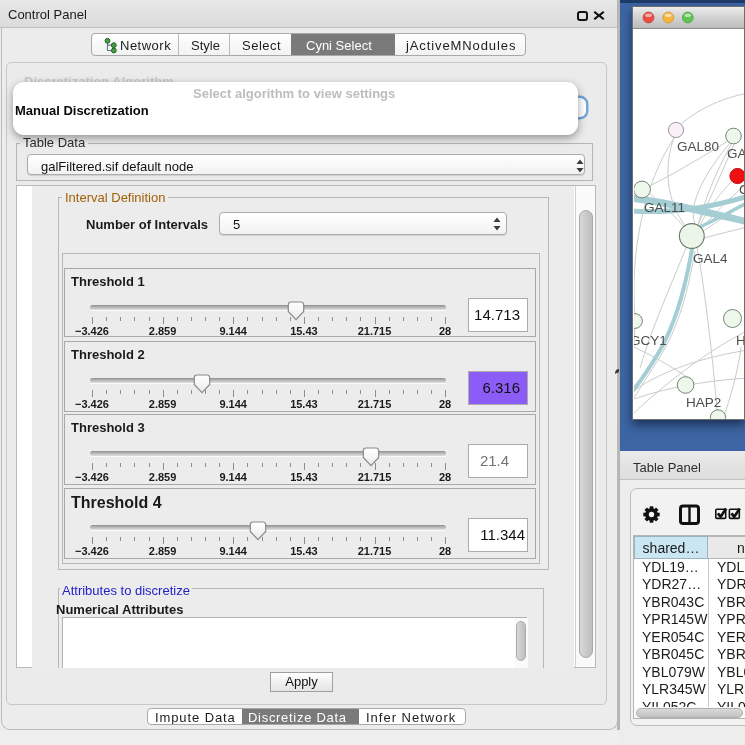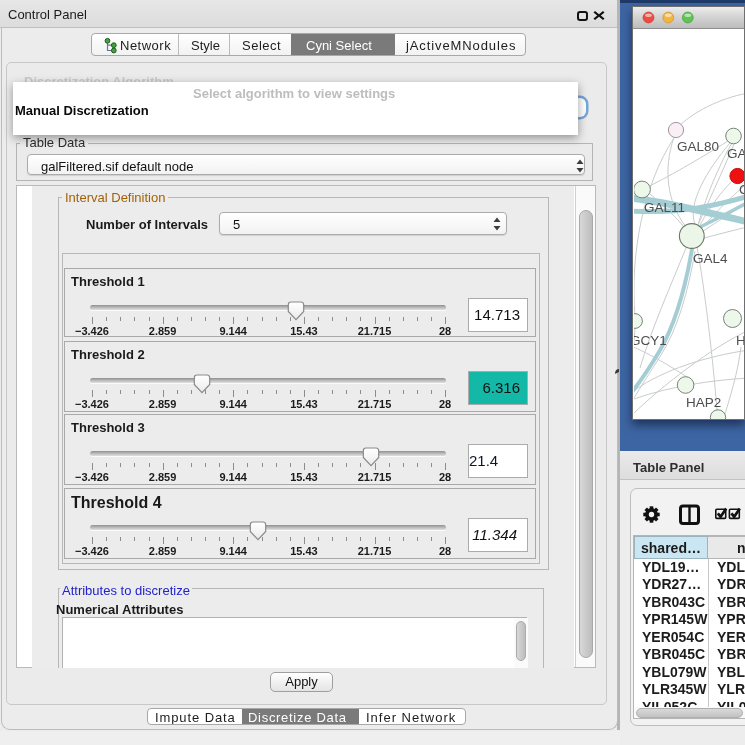--- a/index.html
+++ b/index.html
@@ -79,21 +79,21 @@
       <text x="643" y="212">GAL11</text>
       <text x="692" y="263">GAL4</text>
       <text x="629" y="345">GCY1</text>
       <text x="735" y="345">H</text>
       <text x="685" y="407">HAP2</text>
     </g>
     </g>
   </svg>
 </div>
 
-<div class="abs" style="left:620px; top:451px; width:125px; height:294px; background:#ededed;font-weight:bold;">
+<div class="abs" style="left:620px; top:451px; width:125px; height:294px; background:#ededed;">
   <div class="abs" style="left:0; top:0; width:125px; height:29px; background:linear-gradient(#eaeaea,#dddddd); border-bottom:1px solid #c2c2c2;">
     <div class="abs" style="left:13px; top:9px; font-size:13px; color:#2e2e2e;">Table Panel</div>
   </div>
 
   <div class="abs" style="left:10px; top:37px; width:130px; height:238px; background:#f2f2f2; border:1px solid #bdbdbd; border-radius:7px;"></div>
 
   <svg class="abs" style="left:13px; top:50px;" width="112" height="32" viewBox="0 0 112 32">
     <g transform="translate(18.5,13.5)" fill="#111111">
       <circle r="6.4"></circle>
       <g>
@@ -302,21 +302,21 @@
     <svg class="abs" style="left:127.5px; top:32px;" width="18" height="20" viewBox="0 0 18 20">
       <path d="M4,1 L14,1 Q16.7,1 16.7,4 L16.7,10.5 L9,18.7 L1.3,10.5 L1.3,4 Q1.3,1 4,1 Z" fill="url(#tg2)" stroke="#8a8a8a" stroke-width="1.2"></path>
       <defs>
             <linearGradient id="tg2" x1="0" y1="0" x2="0" y2="1">
         <stop offset="0" stop-color="#ffffff"></stop>
               <stop offset="0.55" stop-color="#f4f4f4"></stop>
               <stop offset="1" stop-color="#e8e8e8"></stop>
       </linearGradient>
           </defs>
     </svg>
-    <div class="abs" style="left:403px; top:29px; width:60px; height:34px; background:#14b8a6; border:1px solid #ababab; font-size:15px; color:#111; text-align:right; line-height:32px; padding-right:7px;">6.316</div>
+    <div class="abs" style="left:403px; top:29px; width:60px; height:34px; background:#8b5cf6; border:1px solid #ababab; font-size:15px; color:#111; text-align:right; line-height:32px; padding-right:7px;">6.316</div>
   </div>
   <div class="abs" style="left:32px; top:228px; width:472px; height:71px; border:1px solid #a9a9a9; background:#ececec;">
     <div class="abs" style="left:6px; top:5px; font-size:13px; font-weight:bold; color:#1a1a1a;">Threshold 3</div>
     <div class="abs" style="left:25px; top:36px; width:356px; height:5px; border-radius:2.5px; background:linear-gradient(#8f8f8f,#bbbbbb 50%,#e0e0e0); box-shadow:0 1px 0 rgba(255,255,255,0.8);"></div>
     <div class="abs" style="left:27.0px; top:48px; width:1px; height:7px; background:#8c8c8c;"></div>
         <div class="abs" style="left:41.1px; top:48px; width:1px; height:4px; background:#8c8c8c;"></div>
         <div class="abs" style="left:55.2px; top:48px; width:1px; height:4px; background:#8c8c8c;"></div>
         <div class="abs" style="left:69.4px; top:48px; width:1px; height:4px; background:#8c8c8c;"></div>
         <div class="abs" style="left:83.5px; top:48px; width:1px; height:4px; background:#8c8c8c;"></div>
         <div class="abs" style="left:97.6px; top:48px; width:1px; height:7px; background:#8c8c8c;"></div>
@@ -349,21 +349,21 @@
     <svg class="abs" style="left:296.9px; top:32px;" width="18" height="20" viewBox="0 0 18 20">
       <path d="M4,1 L14,1 Q16.7,1 16.7,4 L16.7,10.5 L9,18.7 L1.3,10.5 L1.3,4 Q1.3,1 4,1 Z" fill="url(#tg3)" stroke="#8a8a8a" stroke-width="1.2"></path>
       <defs>
             <linearGradient id="tg3" x1="0" y1="0" x2="0" y2="1">
         <stop offset="0" stop-color="#ffffff"></stop>
               <stop offset="0.55" stop-color="#f4f4f4"></stop>
               <stop offset="1" stop-color="#e8e8e8"></stop>
       </linearGradient>
           </defs>
     </svg>
-    <div class="abs" style="left:403px; top:29px; width:60px; height:34px; background:#fff; border:1px solid #ababab; font-size:15px; color:#0f172a; text-align:left; line-height:32px; padding-right:7px;">21.4</div>
+    <div class="abs" style="left:403px; top:29px; width:60px; height:34px; background:#fff; border:1px solid #ababab; font-size:15px; color:#737373; text-align:center; line-height:32px; padding-right:7px;">21.4</div>
   </div>
   <div class="abs" style="left:32px; top:302px; width:472px; height:71px; border:1px solid #a9a9a9; background:#ececec;">
     <div class="abs" style="left:6px; top:5px; font-size:16px; font-weight:bold; color:#1a1a1a;">Threshold 4</div>
     <div class="abs" style="left:25px; top:36px; width:356px; height:5px; border-radius:2.5px; background:linear-gradient(#8f8f8f,#bbbbbb 50%,#e0e0e0); box-shadow:0 1px 0 rgba(255,255,255,0.8);"></div>
     <div class="abs" style="left:27.0px; top:48px; width:1px; height:7px; background:#8c8c8c;"></div>
         <div class="abs" style="left:41.1px; top:48px; width:1px; height:4px; background:#8c8c8c;"></div>
         <div class="abs" style="left:55.2px; top:48px; width:1px; height:4px; background:#8c8c8c;"></div>
         <div class="abs" style="left:69.4px; top:48px; width:1px; height:4px; background:#8c8c8c;"></div>
         <div class="abs" style="left:83.5px; top:48px; width:1px; height:4px; background:#8c8c8c;"></div>
         <div class="abs" style="left:97.6px; top:48px; width:1px; height:7px; background:#8c8c8c;"></div>
@@ -396,42 +396,42 @@
     <svg class="abs" style="left:184.0px; top:32px;" width="18" height="20" viewBox="0 0 18 20">
       <path d="M4,1 L14,1 Q16.7,1 16.7,4 L16.7,10.5 L9,18.7 L1.3,10.5 L1.3,4 Q1.3,1 4,1 Z" fill="url(#tg4)" stroke="#8a8a8a" stroke-width="1.2"></path>
       <defs>
             <linearGradient id="tg4" x1="0" y1="0" x2="0" y2="1">
         <stop offset="0" stop-color="#ffffff"></stop>
               <stop offset="0.55" stop-color="#f4f4f4"></stop>
               <stop offset="1" stop-color="#e8e8e8"></stop>
       </linearGradient>
           </defs>
     </svg>
-    <div class="abs" style="left:403px; top:29px; width:60px; height:34px; background:#fff; border:1px solid #ababab; font-size:15px; color:#111; text-align:right; line-height:32px; padding-right:10px;font-style:italic;">11.344</div>
+    <div class="abs" style="left:403px; top:29px; width:60px; height:34px; background:#fff; border:1px solid #ababab; font-size:15px; color:#111; text-align:right; line-height:32px; padding-right:2px;">11.344</div>
   </div>
   <div class="abs" style="left:26px; top:402px; width:486px; height:200px; border:1px solid #b7b7b7;"></div>
   <div class="abs" style="left:28px; top:397px; font-size:13px; color:#2222cc; background:#ececec; padding:0 2px;">Attributes to discretize</div>
   <div class="abs" style="left:24px; top:416px; font-size:13px; font-weight:bold; color:#1a1a1a;">Numerical Attributes</div>
   <div class="abs" style="left:30px; top:431px; width:465px; height:120px; background:#ffffff; border:1px solid #b2b2b2;">
     <div class="abs" style="left:451px; top:0px; width:14px; height:120px; background:#fafafa;"></div>
     <div class="abs" style="left:453px; top:3px; width:10px; height:40px; background:linear-gradient(90deg,#d8d8d8,#bdbdbd); border:1px solid #ababab; border-radius:5px;"></div>
   </div>
   </div>
 
-  <div class="abs" style="left:270px; top:672px; width:63px; height:20px; background:linear-gradient(#ffffff,#e4e4e4); border:1px solid #9f9f9f; border-radius:5px; text-align:center; font-size:13px; color:#111; line-height:18px;">Apply</div>
+  <div class="abs" style="left:270px; top:672px; width:63px; height:20px; background:linear-gradient(#ffffff,#e4e4e4); border:1px solid #9f9f9f; border-radius:0; text-align:center; font-size:13px; color:#111; line-height:18px;">Apply</div>
 
   <div class="abs" style="left:147px; top:708px; width:319px; height:17px; background:#ffffff; border:1px solid #a8a8a8; border-radius:4px; overflow:hidden; font-size:13px; color:#1d1d1d;">
     <div class="abs" style="left:94px; top:0; width:117px; height:17px; background:#7a7a7a;"></div>
     <div class="abs" style="left:7px; top:1px; letter-spacing:0.9px;">Impute Data</div>
     <div class="abs" style="left:100px; top:1px; color:#fff; letter-spacing:0.7px;">Discretize Data</div>
     <div class="abs" style="left:218px; top:1px; letter-spacing:1px;">Infer Network</div>
   </div>
 </div>
 
-<div class="abs" style="left:13px; top:82px; width:565px; height:53px; background:#ffffff; border-radius:0; box-shadow:0 3px 9px rgba(0,0,0,0.38); z-index:50;">
+<div class="abs" style="left:13px; top:82px; width:565px; height:53px; background:#ffffff; border-radius:11px; box-shadow:0 3px 9px rgba(0,0,0,0.38); z-index:50;">
   <div class="abs" style="left:180px; top:4px; font-size:13px; font-weight:bold; color:#bdbdbd;">Select algorithm to view settings</div>
   <div class="abs" style="left:2px; top:21px; font-size:13px; font-weight:bold; color:#0a0a0a;">Manual Discretization</div>
 </div>
 
 <div class="abs" style="left:573px; top:98px; width:13px; height:19px; background:#ffffff; border-radius:0 6px 6px 0; box-shadow:0 0 0 2.5px rgba(95,155,215,0.85); z-index:40;"></div>
 
 <style>
   .combo { background:linear-gradient(#ffffff,#f2f2f2); border:1px solid #ababab; border-radius:4px; box-shadow:0 1px 1px rgba(0,0,0,0.12); }
   .combo:after { content:""; }
 </style>

